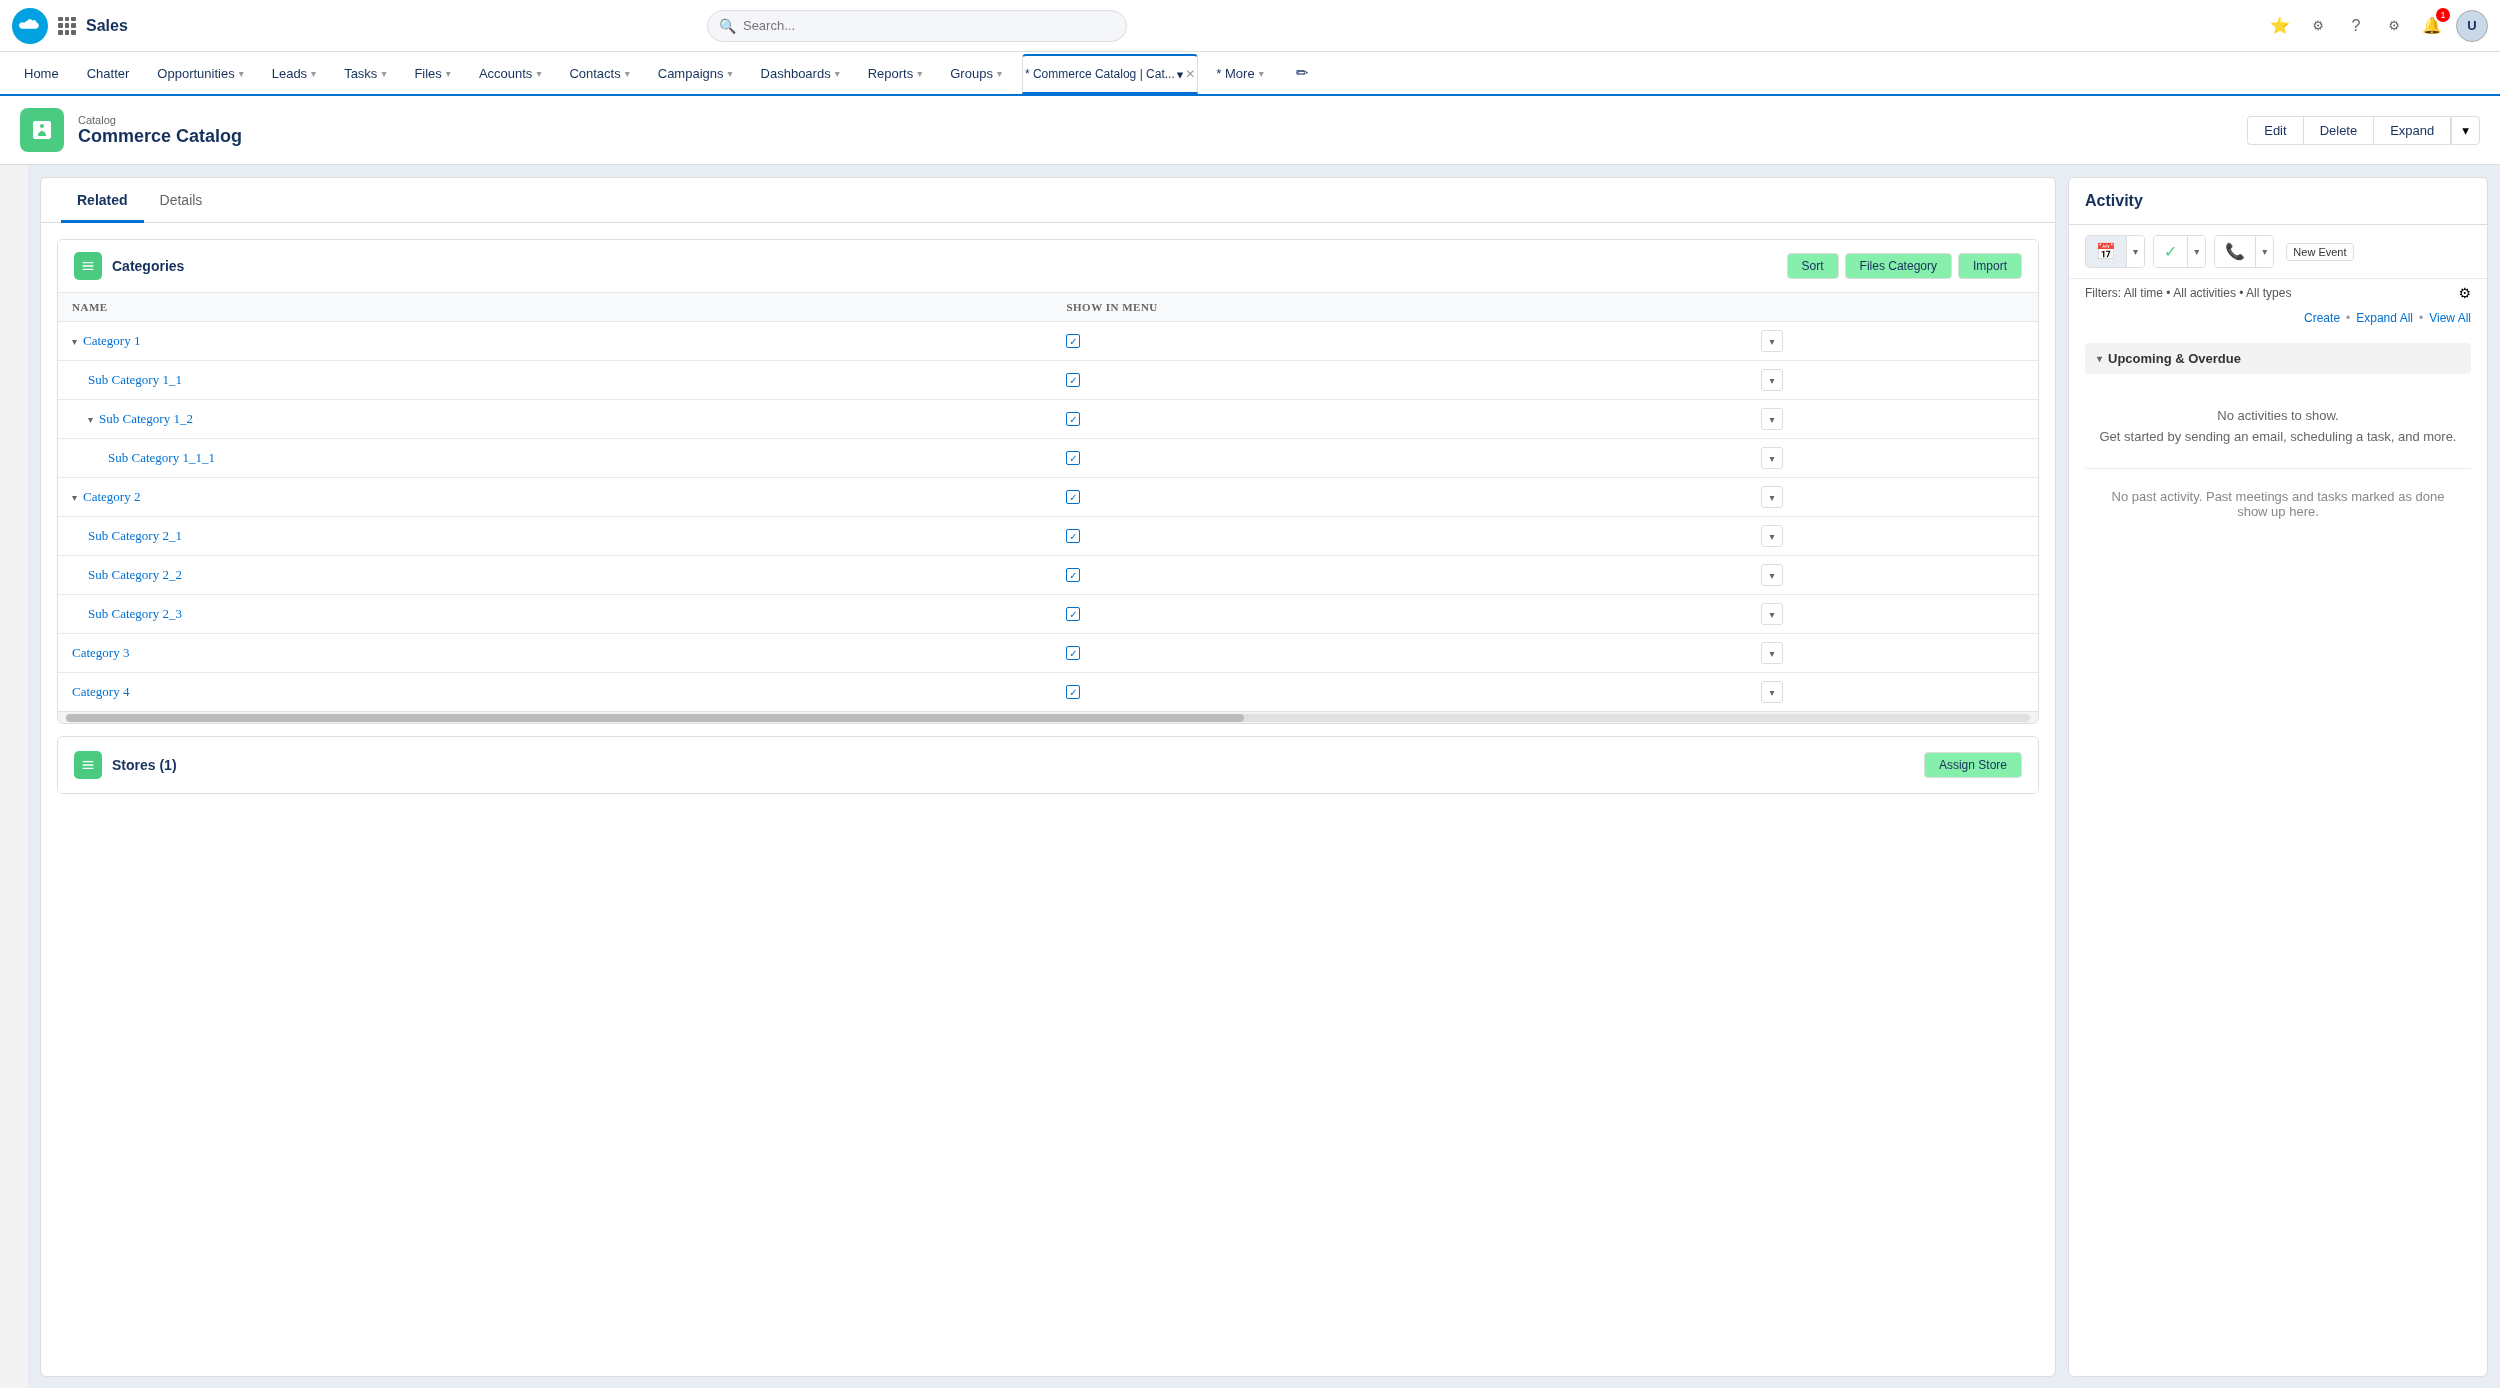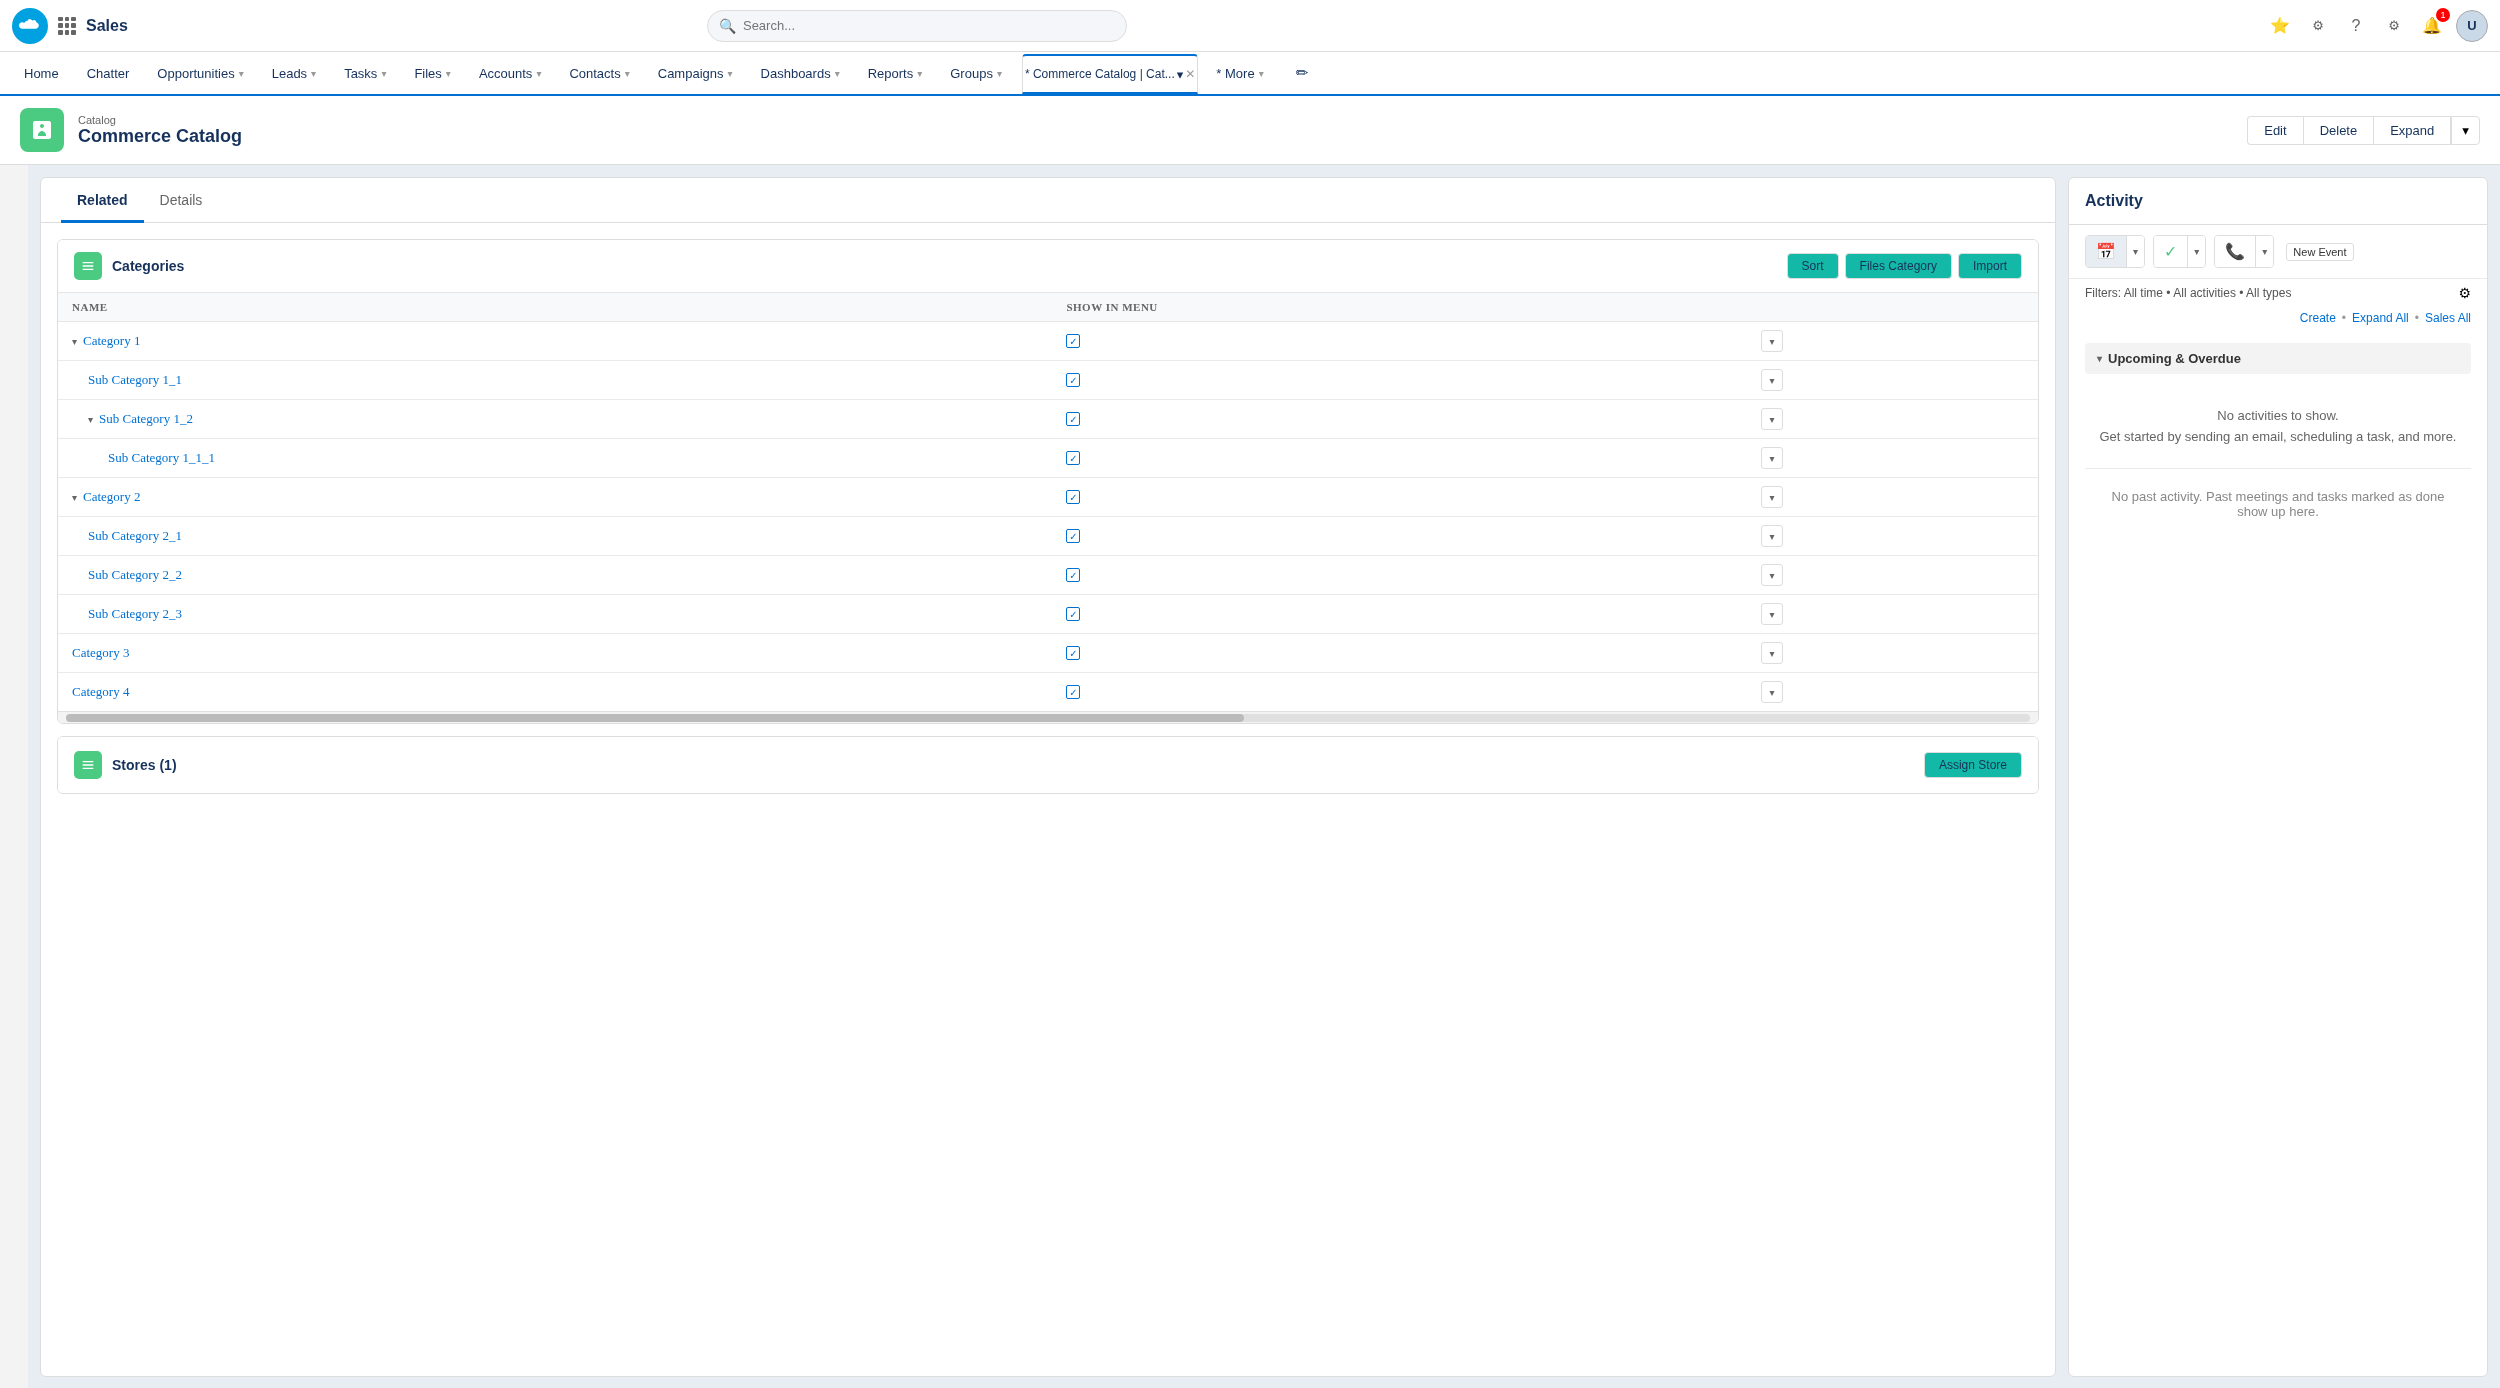--- a/index.html
+++ b/index.html
@@ -126,21 +126,21 @@
     .panel-body { flex: 1; overflow-y: auto; padding: 16px; display: flex; flex-direction: column; gap: 12px; }
 
     
     .section-card { background: #fff; border: 1px solid #ddd; border-radius: 6px; overflow: hidden; }
     .section-header { display: flex; align-items: center; justify-content: space-between; padding: 12px 16px; background: #fff; }
     .section-header-left { display: flex; align-items: center; gap: 10px; }
     .section-icon { width: 28px; height: 28px; background: #4bca81; border-radius: 5px; display: flex; align-items: center; justify-content: center; }
     .section-icon svg { fill: white; width: 16px; height: 16px; }
     .section-title { font-size: 14px; font-weight: 700; color: #16325c; }
     .section-actions { display: flex; gap: 6px; }
-    .btn-sm { padding: 5px 14px; border: 1px solid #ddd; background: #14b8a6; color: #16325c; font-size: 12px; cursor: pointer; border-radius: 4px; }
+    .btn-sm { padding: 5px 14px; border: 1px solid #ddd; background: #86efac; color: #16325c; font-size: 12px; cursor: pointer; border-radius: 4px; }
 
     
     .cat-table { width: 100%; border-collapse: collapse; font-family: Liberation Serif, serif; }
     .cat-table thead tr { background: #f8f9fa; border-top: 1px solid #e4e6e8; }
     .cat-table th { text-align: left; padding: 8px 14px; font-size: 11px; font-weight: 600; color: #666; text-transform: uppercase; letter-spacing: 0.5px; border-bottom: 1px solid #e4e6e8; }
     .cat-table td { padding: 8px 14px; border-bottom: 1px solid #e8eaec; font-size: 13px; }
     .cat-table tr:last-child td { border-bottom: none; }
     .cat-link { color: #0070d2; cursor: pointer; text-decoration: none; }
     .checkbox-styled { width: 14px; height: 14px; border: 1.5px solid #0070d2; border-radius: 2px; background: #fff; display: flex; align-items: center; justify-content: center; }
     .checkbox-styled::after { content: '✓'; font-size: 10px; color: #0070d2; }
@@ -540,21 +540,21 @@
     <div class="activity-filters">
       <span>Filters: All time • All activities • All types</span>
       <button style="border:none; background: none; cursor:pointer; font-size:14px;">⚙</button>
     </div>
 
     <div class="filter-links">
       <span class="filter-link">Create</span>
       <span style="color:#999;">•</span>
       <span class="filter-link">Expand All</span>
       <span style="color:#999;">•</span>
-      <span class="filter-link">Sales All</span>
+      <span class="filter-link">View All</span>
     </div>
 
     <div class="upcoming-section">
       <div class="upcoming-header">
         <span class="upcoming-chevron">▾</span>
         <span>Upcoming &amp; Overdue</span>
       </div>
 
       <div class="no-activity-msg">
         <div>No activities to show.</div>

